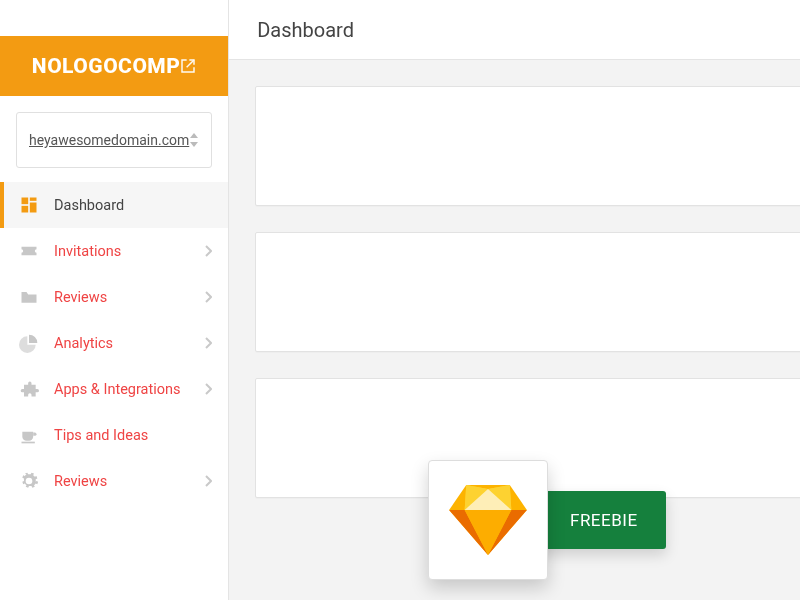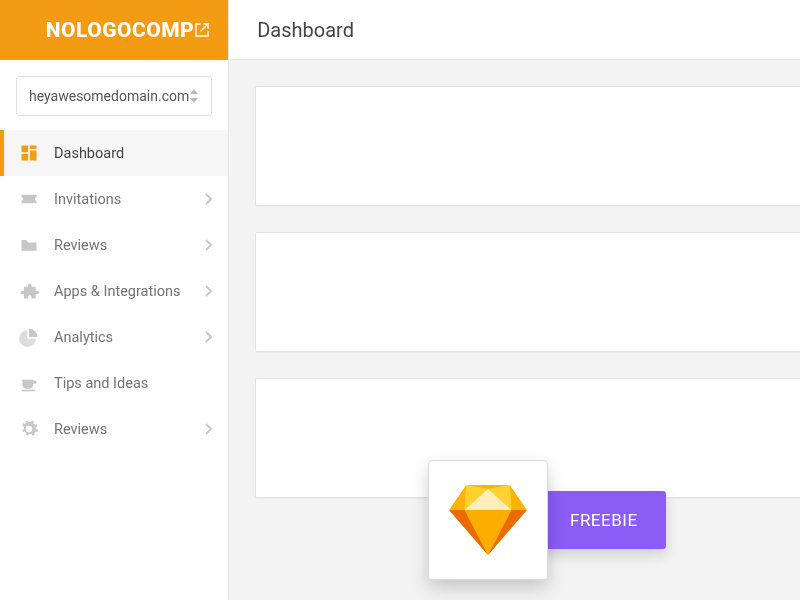--- a/index.html
+++ b/index.html
@@ -1,44 +1,44 @@
 <!DOCTYPE html>
 <html><head>
 <meta charset="utf-8">
 <style>
   * { box-sizing: border-box; margin: 0; padding: 0; }
   html, body { width: 800px; height: 600px; overflow: hidden; font-family: -apple-system, BlinkMacSystemFont, "Segoe UI", Roboto, Arial, sans-serif; }
   body { display: flex; background: #f3f3f3; }
 
   
   .sidebar { width: 255px; background: #fff; display: flex; flex-direction: column; border-right: 1px solid #e4e4e4; }
-  .brand-bar { background: #f39b12; height: 60px; display: flex; align-items: center; justify-content: flex-end; padding: 0 18px; }
+  .brand-bar { background: #f39b12; height: 60px; display: flex; align-items: center; justify-content: center; padding: 0 18px; margin-top: 36px; }
   .brand { color: #fff; font-weight: 800; font-size: 21px; letter-spacing: 0.5px; }
   .brand-open { color: #fff; opacity: 0.95; }
   .domain-wrap { padding: 16px 16px 10px 16px; }
-  .domain-select { border: 1px solid #e0e0e0; border-radius: 3px; height: 40px; display: flex; align-items: center; justify-content: space-between; padding: 0 12px; color: #555; font-size: 14px; cursor: pointer; background: #fff; }
+  .domain-select { border: 1px solid #e0e0e0; border-radius: 3px; height: 56px; display: flex; align-items: center; justify-content: space-between; padding: 0 12px; color: #555; font-size: 14px; cursor: pointer; background: #fff; text-decoration: underline; }
   .domain-select .sort-icon { color: #bbb; display:flex; flex-direction:column; line-height:0; }
   .nav { display: flex; flex-direction: column; padding-top: 4px; }
-  .nav-item { display: flex; align-items: center; height: 46px; padding: 0 16px 0 18px; font-size: 14.5px; color: #737373; cursor: pointer; position: relative; }
+  .nav-item { display: flex; align-items: center; height: 46px; padding: 0 16px 0 18px; font-size: 14.5px; color: #ef4444; cursor: pointer; position: relative; }
   .nav-item .icon { width: 22px; height: 22px; margin-right: 14px; display:flex; align-items:center; justify-content:center; color: #c7c7c7; }
   .nav-item .chev { margin-left: auto; color: #c9c9c9; }
   .nav-item.active { background: #f6f6f6; color: #444; }
   .nav-item.active::before { content: ""; position: absolute; left: 0; top: 0; bottom: 0; width: 4px; background: #f39b12; }
   .nav-item.active .icon { color: #f39b12; }
 
   
   .main { flex: 1; display: flex; flex-direction: column; }
   .topbar { height: 60px; background: #fff; border-bottom: 1px solid #e4e4e4; display: flex; align-items: center; padding: 0 28px; font-size: 20px; color: #444; }
   .content { flex: 1; padding: 26px 0 0 26px; overflow: hidden; }
   .card { background: #fff; border: 1px solid #e2e2e2; border-radius: 2px; height: 120px; margin-bottom: 26px; box-shadow: 0 1px 0 rgba(0,0,0,0.02); width: 560px; }
 
   
   .freebie { position: absolute; left: 428px; top: 460px; display: flex; align-items: center; }
   .freebie-logo { width: 120px; height: 120px; background: #fff; border: 1px solid #ddd; border-radius: 4px; box-shadow: 0 8px 18px rgba(0,0,0,0.18); display:flex; align-items:center; justify-content:center; position:relative; z-index:2; }
-  .freebie-label { background: #8b5cf6; color: #fff; padding: 18px 28px 18px 34px; margin-left: -12px; border-radius: 0 3px 3px 0; font-size: 17px; line-height: 1.35; z-index:1; box-shadow: 0 6px 14px rgba(0,0,0,0.15); }
+  .freebie-label { background: #15803d; color: #fff; padding: 18px 28px 18px 34px; margin-left: -12px; border-radius: 0 3px 3px 0; font-size: 17px; line-height: 1.35; z-index:1; box-shadow: 0 6px 14px rgba(0,0,0,0.15); }
   .freebie-label .line1 { letter-spacing: 0.5px; }
   svg { display:block; }
 </style>
 </head>
 <body>
 
 <div class="sidebar">
   <div class="brand-bar">
     <span class="brand">NOLOGOCOMP</span>
     <span class="brand-open">
@@ -96,38 +96,38 @@
       <span>Reviews</span>
       <span class="chev">
           <svg width="8" height="12" viewBox="0 0 8 12" fill="none" stroke="currentColor" stroke-width="2">
             <path d="M2 1l5 5-5 5"></path>
           </svg>
         </span>
     </div>
     <div class="nav-item">
       <span class="icon">
         <svg width="20" height="20" viewBox="0 0 24 24" fill="currentColor">
-            <path d="M13 3a2 2 0 00-2 2v2H6v5H4a2 2 0 000 4h2v5h5v-2a2 2 0 014 0v2h5v-5h2a2 2 0 000-4h-2V7h-5V5a2 2 0 00-2-2z"></path>
+            <path d="M12 2v10h10A10 10 0 0012 2z"></path>
+            <path d="M10 4a10 10 0 1010 10H10V4z" opacity="0.6"></path>
           </svg>
       </span>
-      <span>Apps &amp; Integrations</span>
+      <span>Analytics</span>
       <span class="chev">
           <svg width="8" height="12" viewBox="0 0 8 12" fill="none" stroke="currentColor" stroke-width="2">
             <path d="M2 1l5 5-5 5"></path>
           </svg>
         </span>
     </div>
     <div class="nav-item">
       <span class="icon">
         <svg width="20" height="20" viewBox="0 0 24 24" fill="currentColor">
-            <path d="M12 2v10h10A10 10 0 0012 2z"></path>
-            <path d="M10 4a10 10 0 1010 10H10V4z" opacity="0.6"></path>
+            <path d="M13 3a2 2 0 00-2 2v2H6v5H4a2 2 0 000 4h2v5h5v-2a2 2 0 014 0v2h5v-5h2a2 2 0 000-4h-2V7h-5V5a2 2 0 00-2-2z"></path>
           </svg>
       </span>
-      <span>Analytics</span>
+      <span>Apps &amp; Integrations</span>
       <span class="chev">
           <svg width="8" height="12" viewBox="0 0 8 12" fill="none" stroke="currentColor" stroke-width="2">
             <path d="M2 1l5 5-5 5"></path>
           </svg>
         </span>
     </div>
     <div class="nav-item">
       <span class="icon">
         <svg width="20" height="20" viewBox="0 0 24 24" fill="currentColor">
             <path d="M4 8h13v6a5 5 0 01-5 5H9a5 5 0 01-5-5V8z"></path>

